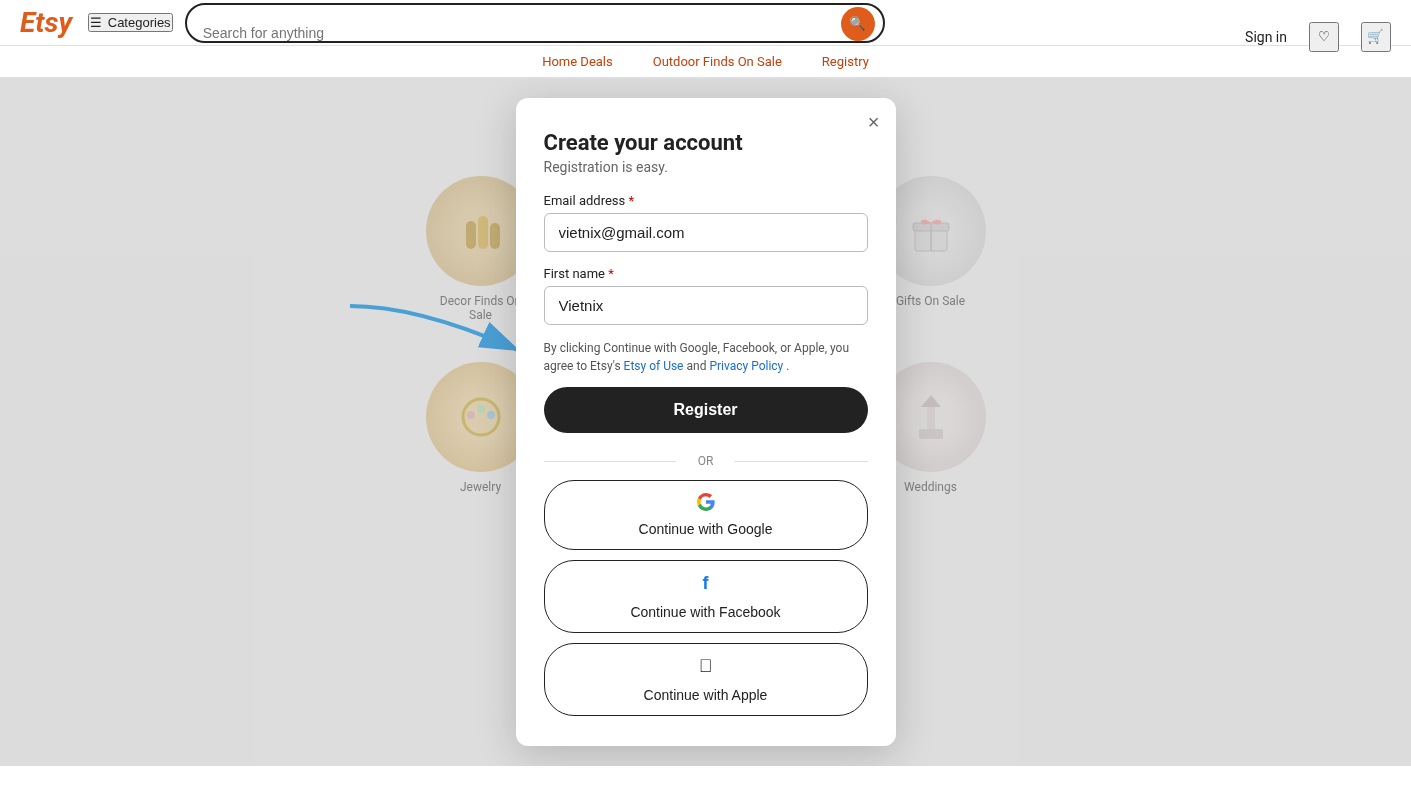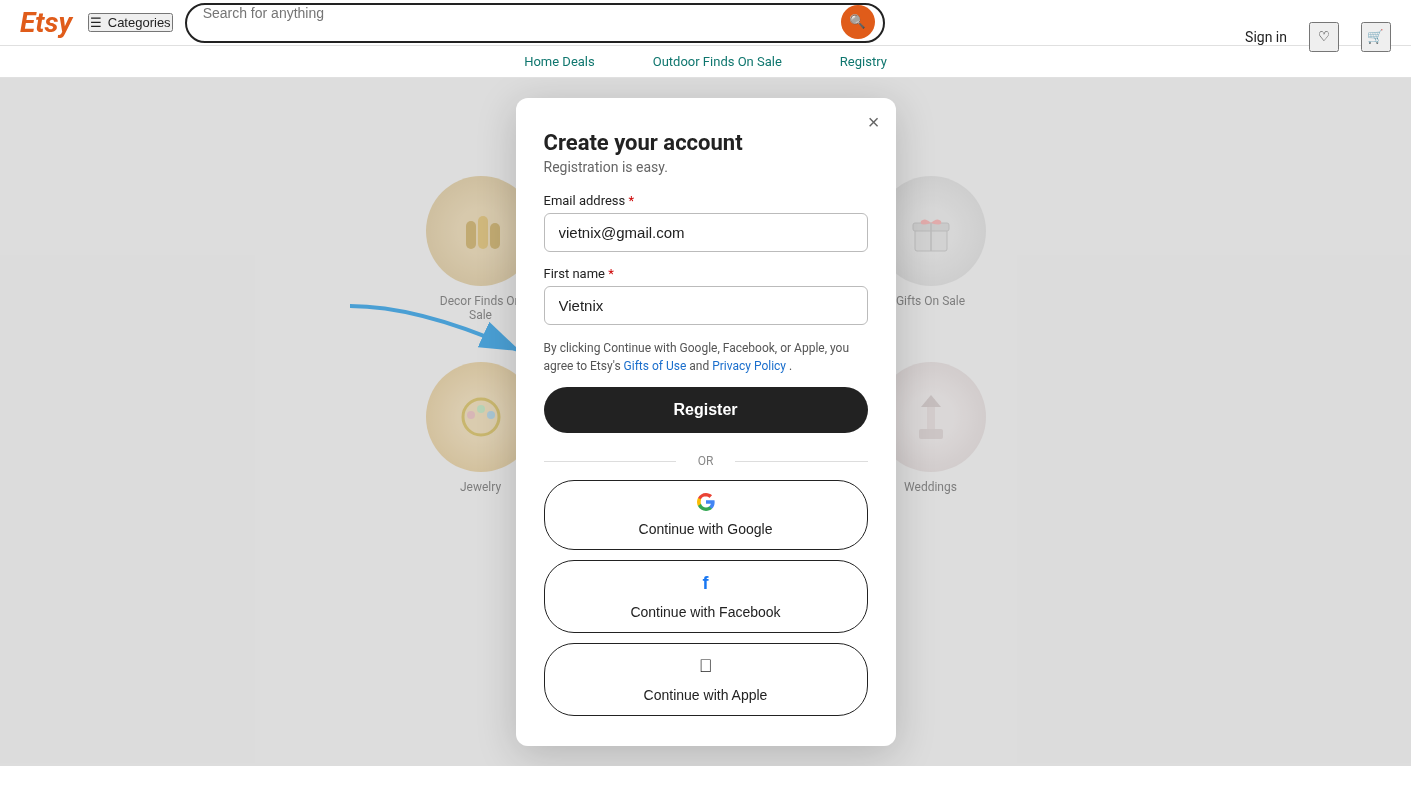--- a/index.html
+++ b/index.html
@@ -6,37 +6,37 @@
     body { font-family: -apple-system, BlinkMacSystemFont, 'Segoe UI', Roboto, sans-serif; background: #fff; overflow: hidden; }
 
     
     .header {
       display: flex; align-items: center; padding: 0 20px; height: 46px;
       border-bottom: 1px solid #e0e0e0; background: #fff; position: relative; z-index: 10;
     }
     .etsy-logo { color: #e05c1a; font-size: 28px; font-weight: bold; font-style: italic; margin-right: 16px; }
     .categories-btn { display: flex; align-items: center; gap: 6px; font-size: 13px; color: #222; cursor: pointer; margin-right: 12px; white-space: nowrap; }
     .search-bar {
-      flex: 1; display: flex; align-items: flex-start; border: 2px solid #222; border-radius: 24px;
+      flex: 1; display: flex; align-items: flex-end; border: 2px solid #222; border-radius: 24px;
       padding: 0 8px 0 16px; height: 40px; background: #fff; max-width: 700px;
     }
     .search-bar input { flex: 1; border: none; outline: none; font-size: 14px; background: transparent; }
     .search-btn {
       width: 34px; height: 34px; border-radius: 50%; background: #e05c1a; border: none;
       cursor: pointer; display: flex; align-items: center; justify-content: center; color: #fff;
     }
     .header-right { display: flex; align-items: center; gap: 22px; margin-left: auto; margin-top: 28px; }
     .sign-in { font-size: 14px; color: #222; cursor: pointer; white-space: nowrap; }
     .icon-btn { width: 30px; height: 30px; display: flex; align-items: center; justify-content: center; cursor: pointer; color: #222; }
 
     
     .nav-bar {
-      display: flex; align-items: center; justify-content: center; gap: 58px;
+      display: flex; align-items: center; justify-content: center; gap: 40px;
       padding: 8px 0; border-bottom: 1px solid #e0e0e0; background: #fff;
-      font-size: 13px; color: #0f766e;
+      font-size: 13px; color: #c2410c;
     }
     .nav-item { cursor: pointer; }
 
     
     .page-bg {
       position: relative; width: 100%; height: calc(786px - 58px - 40px);
       background: #f5f5f5; overflow: hidden;
     }
     .page-bg::after {
       content: ''; position: absolute; inset: 0;
@@ -285,21 +285,21 @@
         <label class="form-label">
           <span>First name</span>
           <span class="required"> *</span>
         </label>
         <input type="text" class="form-input" value="Vietnix" style="">
       </div>
 
 
       <div class="terms-text">
         <span>By clicking Continue with Google, Facebook, or Apple, you agree to Etsy's </span>
-        <a href="#">Gifts of Use</a>
+        <a href="#">Etsy of Use</a>
         <span> and </span>
         <a href="#">Privacy Policy</a>
         <span>.</span>
       </div>
 
       <button class="register-btn">Register</button>
 
       <div class="or-divider">
         <div class="or-line"></div>
         <span class="or-text">OR</span>

